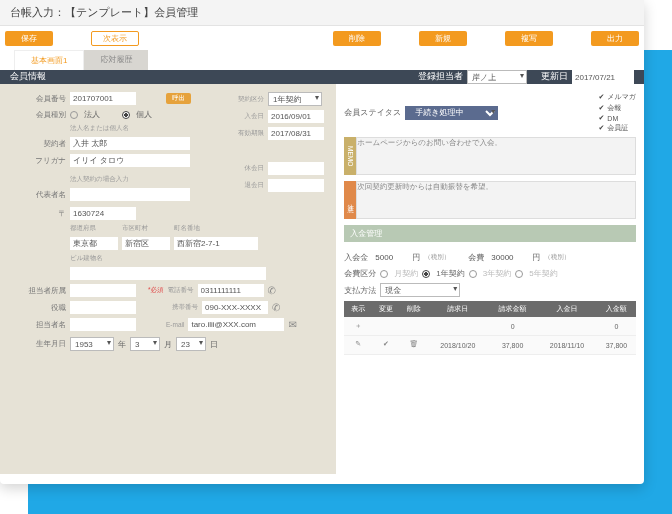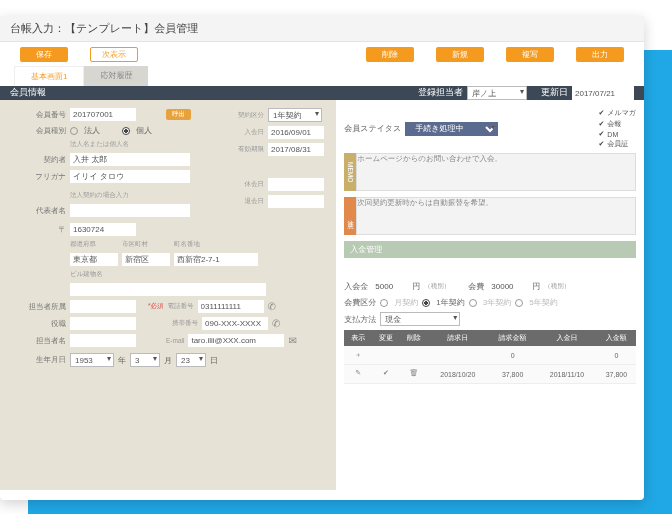--- a/index.html
+++ b/index.html
@@ -1,20 +1,20 @@
 <!DOCTYPE html>
 <html><head>
 <meta charset="utf-8">
 <style>
 *{box-sizing:border-box;margin:0;padding:0;font-family:"Meiryo","Hiragino Sans",sans-serif}
 body{background:#fff;width:672px;height:514px;overflow:hidden;position:relative}
 .bg-blue{position:absolute;top:50px;left:28px;right:0;bottom:0;background:#20a8e6}
-.window{position:absolute;top:16px;left:0;width:644px;height:484px;background:#fff;border-radius:4px;box-shadow:0 4px 14px rgba(0,0,0,.18)}
+.window{position:absolute;top:0;left:0;width:644px;height:484px;background:#fff;border-radius:4px;box-shadow:0 4px 14px rgba(0,0,0,.18)}
 .titlebar{height:26px;background:#f4f4f4;display:flex;align-items:center;padding:0 10px;font-size:11px;color:#444;border-bottom:1px solid #e3e3e3}
-.toolbar{height:24px;display:flex;align-items:center;gap:22px;padding:0 20px}
+.toolbar{height:24px;display:flex;align-items:center;gap:38px;padding:0 5px}
 .btn{height:15px;min-width:48px;border-radius:2px;font-size:8px;display:flex;align-items:center;justify-content:center;color:#fff;background:#f39a1f;border:none;cursor:pointer}
 .btn.outline{background:#fff;color:#f39a1f;border:1px solid #f39a1f}
 .tabs{display:flex;padding-left:14px;gap:0;font-size:8px}
 .tab{padding:4px 16px;background:#d8d6d1;color:#888;cursor:pointer}
 .tab.active{background:#fff;color:#f39a1f;border-top:1px solid #eee;border-left:1px solid #eee;border-right:1px solid #eee}
 .section-hdr{height:14px;background:#3d4856;display:flex;align-items:flex-start;color:#fff;font-size:9px;padding:0 10px}
 .section-hdr .spacer{flex:1}
 .section-hdr input{height:14px;font-size:8px;border:none;background:#fff;padding:0 3px}
 .body{display:flex;height:calc(100% - 94px)}
 .left{flex:1.05;background:#e6e2d6;padding:8px 10px 6px 20px;font-size:8px;color:#666;position:relative}
@@ -30,21 +30,21 @@
 .pill{background:#e6a23c;color:#fff;font-size:6.5px;padding:1px 6px;border-radius:2px}
 .chk{font-size:7px;color:#555;display:flex;align-items:center;gap:3px}
 .chk::before{content:"✔";font-size:7px;color:#444}
 .sel{height:14px;background:#fff;border:1px solid #bbb;font-size:8px;padding:0 14px 0 4px;color:#555;appearance:none;position:relative}
 .selwrap{position:relative;display:inline-block}
 .selwrap::after{content:"▾";position:absolute;right:3px;top:1px;font-size:8px;color:#555;pointer-events:none}
 .note{width:100%;height:38px;background:#f3f3f3;border:1px solid #ddd;font-size:7.5px;color:#888;resize:none}
 .side-tag{width:12px;background:#c9b06a;color:#fff;font-size:6.5px;writing-mode:vertical-rl;text-align:center;display:flex;align-items:center;justify-content:center;padding:2px 0}
 .side-tag.org{background:#e0894a}
 .note-row{display:flex;margin-bottom:6px}
-.sub-hdr{background:#b8c9b4;color:#fff;font-size:8px;padding:3px 6px;margin-bottom:22px}
+.sub-hdr{background:#b8c9b4;color:#fff;font-size:8px;padding:3px 6px;margin-bottom:9px}
 .tbl{width:100%;border-collapse:collapse;font-size:7px}
 .tbl th{background:#6b6b6b;color:#fff;font-weight:normal;padding:3px 2px;text-align:center}
 .tbl td{background:#fafafa;border-bottom:1px solid #eee;padding:4px 2px;text-align:center;color:#666}
 .ico{width:10px;height:10px;display:inline-block;color:#888}
 .phone-ico{font-size:10px;color:#888}
 .status-sel{background:#5b6b8f;color:#fff;border:none;height:14px;font-size:8px;padding:0 18px 0 6px}
 .faint{color:#bbb}
 </style>
 </head>
 <body>

